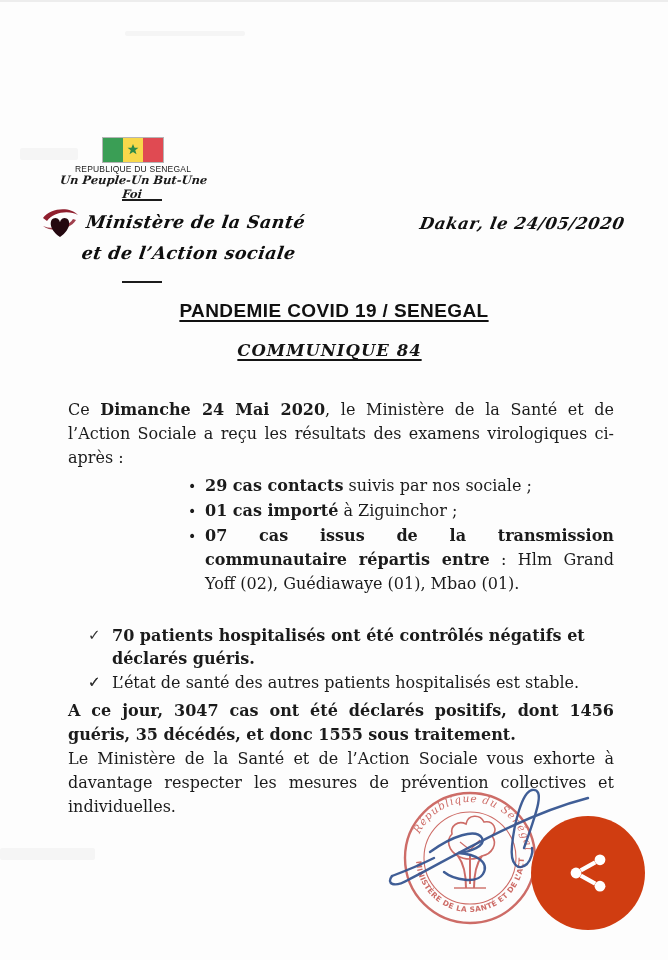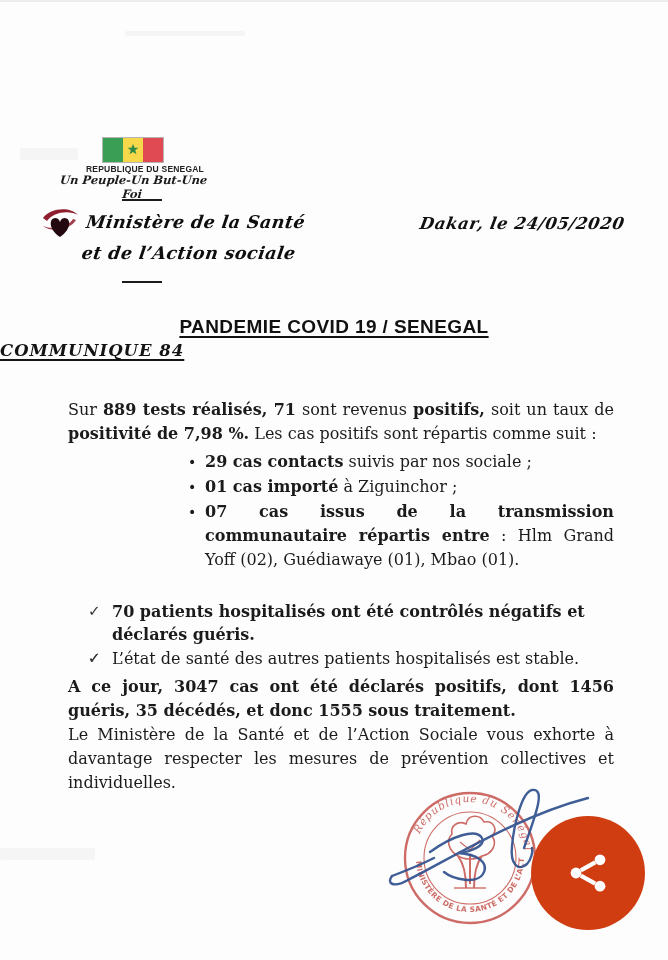--- a/index.html
+++ b/index.html
@@ -5,38 +5,38 @@
   html,body{margin:0;padding:0;}
   body{background:#ffffff;font-family:"DejaVu Serif",serif;}
   .page{position:relative;width:668px;height:960px;background:#fdfdfd;overflow:hidden;color:#1b1b1b;}
   .top-edge{position:absolute;left:0;top:0;width:668px;height:2px;background:#ededed;}
   .artifact{position:absolute;background:#f5f5f5;border-radius:2px;}
 
   
   .flag{position:absolute;left:102px;top:137px;width:62px;height:26px;display:flex;border:1px solid #b5b5b5;box-sizing:border-box;}
   .flag .band{flex:1;}
   .flag .star{position:absolute;left:50%;top:50%;transform:translate(-50%,-54%);}
-  .republic{position:absolute;left:75px;top:164px;width:140px;text-align:center;
-    font-family:"Liberation Sans",sans-serif;font-weight:bold;font-size:8.5px;color:#222;letter-spacing:.2px;}
+  .republic{position:absolute;left:63px;top:164px;width:140px;text-align:center;
+    font-family:"Liberation Sans",sans-serif;font-weight:normal;font-size:8.5px;color:#222;letter-spacing:.2px;}
   .motto{position:absolute;left:53px;top:173px;width:160px;text-align:center;
     font-style:italic;font-weight:600;font-size:11.5px;color:#1a1a1a;transform:skewX(-6deg);}
   .hr-small{position:absolute;width:40px;height:2px;background:#1c1c1c;}
   .hr1{left:122px;top:199px;}
   .hr2{left:122px;top:281px;}
   .ministry-logo{position:absolute;left:40px;top:206px;}
   .ministry{position:absolute;left:84px;top:207px;font-style:italic;font-weight:600;
     font-size:17.5px;line-height:31px;color:#0e0e0e;transform:skewX(-8deg);letter-spacing:.4px;}
   .dateline{position:absolute;left:420px;top:214px;font-style:italic;font-weight:600;
     font-size:16.5px;color:#111;transform:skewX(-10deg);letter-spacing:.6px;}
 
   
-  .doc-title{position:absolute;left:0;right:0;top:316px;text-align:center;
+  .doc-title{position:absolute;left:0;right:0;top:300px;text-align:center;
     font-family:"Liberation Sans",sans-serif;font-weight:bold;font-size:19px;letter-spacing:.4px;
     text-decoration:underline;text-underline-offset:3px;text-decoration-thickness:2px;color:#111;}
-  .doc-subtitle{position:absolute;left:0;right:9px;top:341px;
+  .doc-subtitle{position:absolute;left:0;right:9px;top:341px;text-align:center;
     font-weight:bold;font-style:italic;font-size:16.5px;letter-spacing:1px;
     text-decoration:underline;text-underline-offset:3px;text-decoration-thickness:2px;color:#141414;}
 
   
   .body-block{position:absolute;left:68px;top:398px;width:546px;font-size:16px;line-height:24px;text-align:justify;}
   .body-block .b, .body-block b{font-weight:bold;}
   .para{margin:0;}
   .bullets{margin:4px 0 0 0;padding:0;list-style:none;}
   .bullets .li{position:relative;margin:0 0 1px 0;padding-left:137px;text-align:justify;}
   .bullets .li .marker{position:absolute;left:120px;top:0;font-family:"DejaVu Sans",sans-serif;font-size:14px;}
@@ -85,21 +85,21 @@
   </div>
 
   <div class="dateline">Dakar, le 24/05/2020</div>
 
   <div class="hr-small hr2"></div>
 
   <div class="doc-title">PANDEMIE COVID 19 / SENEGAL</div>
   <div class="doc-subtitle">COMMUNIQUE 84</div>
 
   <div class="body-block">
-    <p class="para"><span>Sur </span><span class="b">889 tests réalisés, 71</span><span> sont revenus </span><span class="b">positifs,</span><span> soit un taux de </span><span class="b">positivité de 7,98 %.</span><span>  Les cas positifs sont répartis comme suit :</span></p>
+    <p class="para"><span>Ce </span><span class="b">Dimanche 24 Mai 2020</span><span>, le Ministère de la Santé et de l’Action Sociale a reçu les résultats des examens virologiques ci-après :</span></p>
 
     <div class="bullets">
       <div class="li">
         <span class="marker">•</span>
         <span><span class="b">29 cas contacts</span><span> suivis par nos sociale ;</span></span>
       </div>
       <div class="li">
         <span class="marker">•</span>
         <span><span class="b">01 cas importé</span><span> à Ziguinchor ;</span></span>
       </div>

